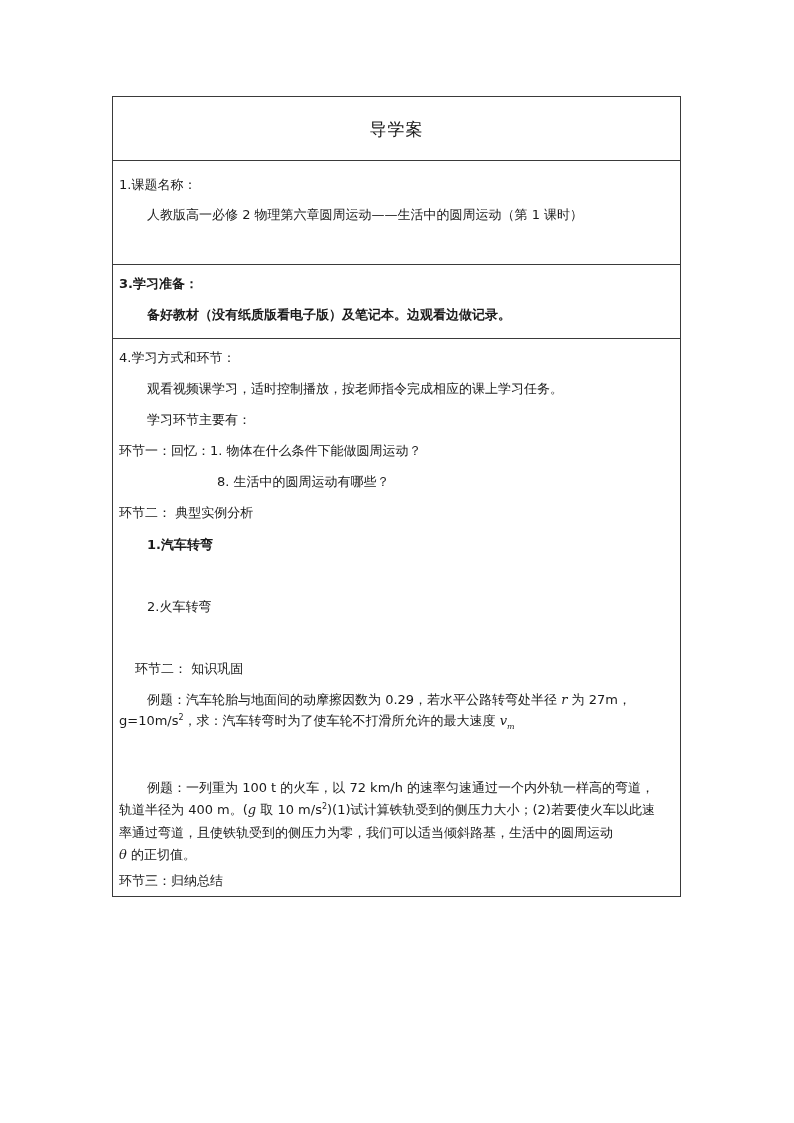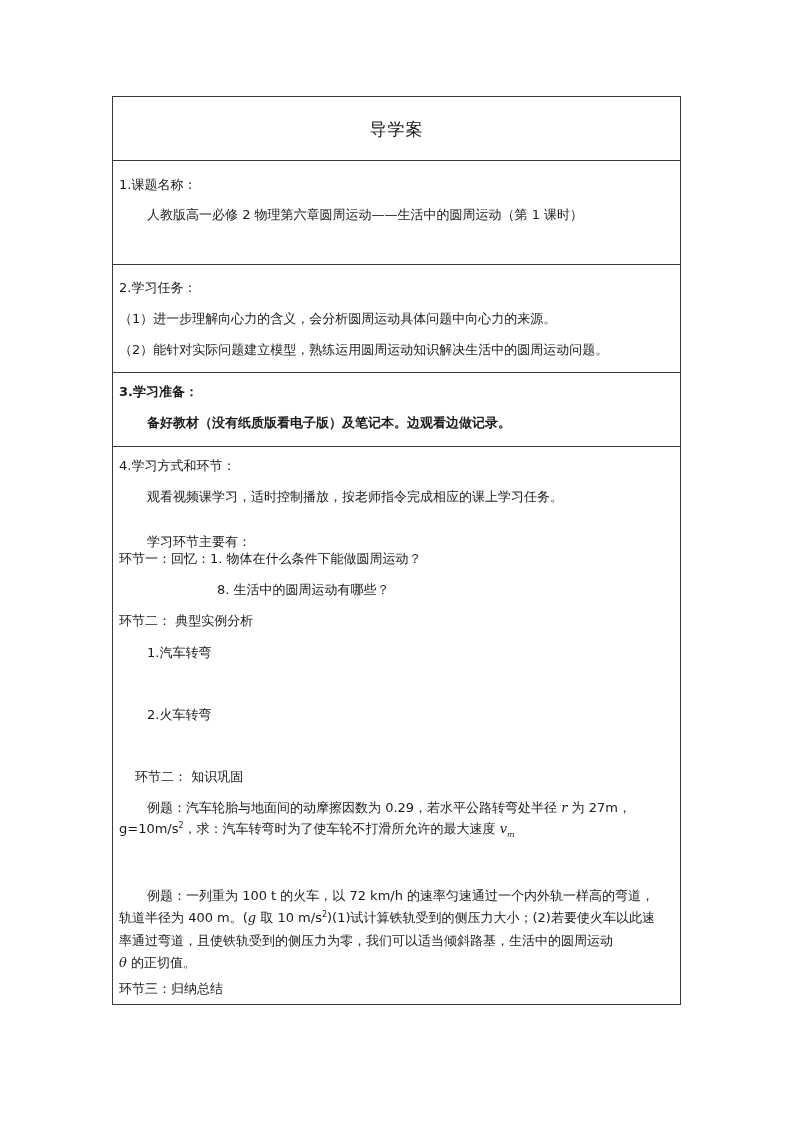--- a/index.html
+++ b/index.html
@@ -32,46 +32,37 @@
     </tr>
     <tr>
       <td class="c1">
         <div class="rel">
           <span class="line" style="left:0;top:17px;text-align:right;">1.课题名称：</span>
           <span class="line" style="left:28px;top:47px;">人教版高一必修 2 物理第六章圆周运动——生活中的圆周运动（第 1 课时）</span>
         </div>
       </td>
     </tr>
     <tr>
-      <td class="c2">
-        <div class="rel">
-          <span class="line" style="left:0;top:16px;">2.学习任务：</span>
-          <span class="line" style="left:0;top:47px;">（1）进一步理解向心力的含义，会分析圆周运动具体问题中向心力的来源。</span>
-          <span class="line" style="left:0;top:78px;">（2）能针对实际问题建立模型，熟练运用圆周运动知识解决生活中的圆周运动问题。</span>
-        </div>
-      </td>
-    </tr>
-    <tr>
       <td class="c3">
         <div class="rel">
           <span class="line" style="left:0;top:12px;">3.学习准备：</span>
           <span class="line" style="left:28px;top:43px;">备好教材（没有纸质版看电子版）及笔记本。边观看边做记录。</span>
         </div>
       </td>
     </tr>
     <tr>
       <td class="c4">
         <div class="rel">
           <span class="line" style="left:0;top:12px;">4.学习方式和环节：</span>
           <span class="line" style="left:28px;top:43px;">观看视频课学习，适时控制播放，按老师指令完成相应的课上学习任务。</span>
-          <span class="line" style="left:28px;top:88px;text-align:right;">学习环节主要有：</span>
+          <span class="line" style="left:28px;top:74px;text-align:right;">学习环节主要有：</span>
           <span class="line" style="left:0;top:105px;">环节一：回忆：1. 物体在什么条件下能做圆周运动？</span>
           <span class="line" style="left:98px;top:136px;">8. 生活中的圆周运动有哪些？</span>
           <span class="line" style="left:0;top:167px;">环节二：  典型实例分析</span>
-          <span class="line" style="left:28px;top:199px;">1.汽车转弯</span>
+          <span class="line" style="left:28px;top:199px;font-weight:bold;">1.汽车转弯</span>
           <span class="line" style="left:28px;top:261px;">2.火车转弯</span>
           <span class="line" style="left:16px;top:323px;">环节二：  知识巩固</span>
 
           <div>
             <span class="line" style="left:28px;top:354px;"><span>例题：汽车轮胎与地面间的动摩擦因数为    0.29，若水平公路转弯处半径 </span><span class="it">r</span><span> 为    27m，</span></span>
             <span class="line" style="left:0;top:375px;"><span>g=10m/s</span><sup>2</sup><span>，求：汽车转弯时为了使车轮不打滑所允许的最大速度 </span><span class="it">v</span><sub class="it">m</sub></span>
           </div>
 
           <div>
             <span class="line" style="left:28px;top:442px;">例题：一列重为 100 t 的火车，以 72 km/h 的速率匀速通过一个内外轨一样高的弯道，</span>

